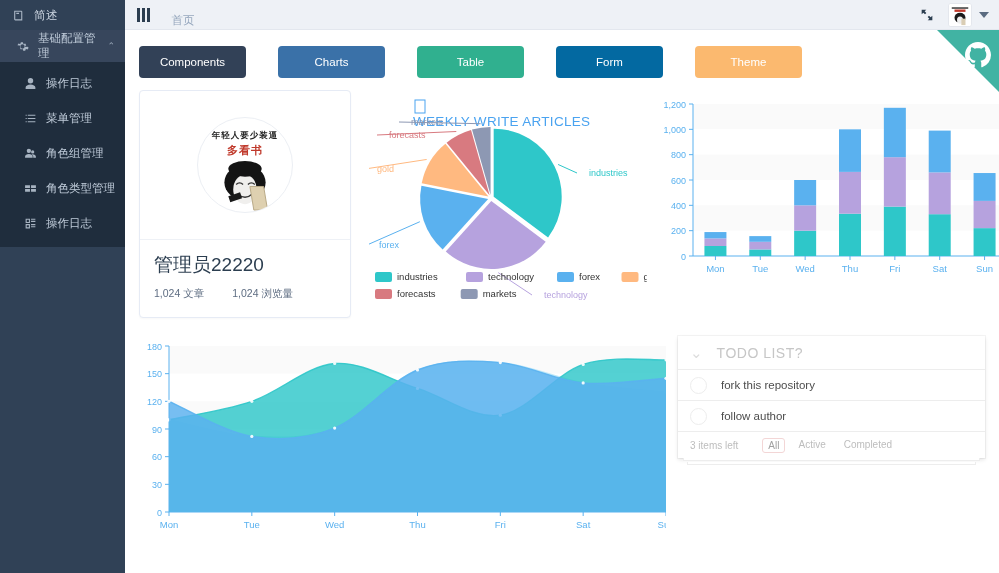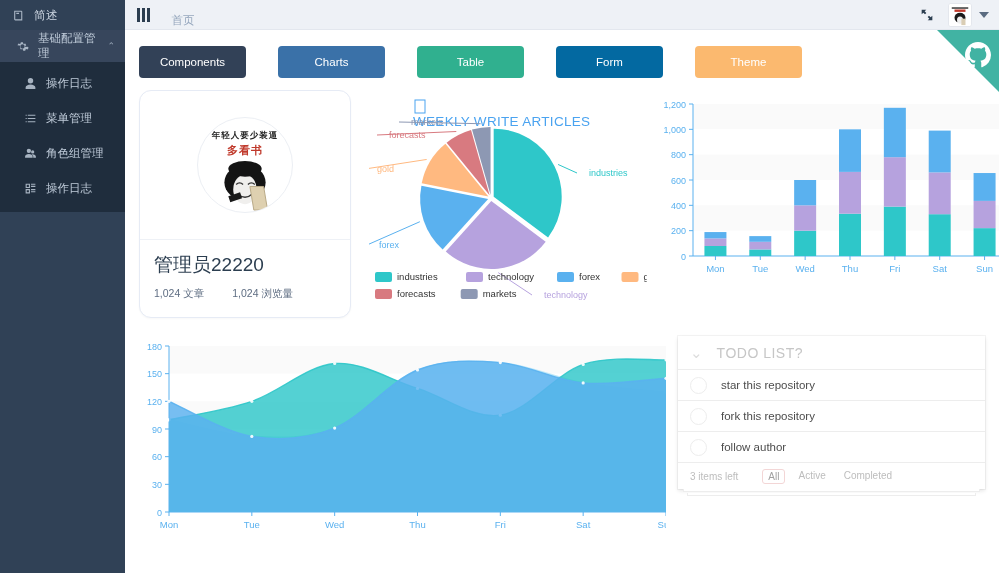--- a/index.html
+++ b/index.html
@@ -84,21 +84,21 @@
     display: flex; align-items: center; justify-content: center;
     color: #fff; font-size: 11.5px; cursor: pointer; border: none;
     margin-right: 32px; font-family: inherit;
   }
 
   
   .content { padding: 12px 14px 0 14px; }
   .row1 { display: flex; gap: 0; align-items: flex-start; }
 
   .card {
-    background: #fff; border: 1px solid #e6ebf5; border-radius: 12px;
+    background: #fff; border: 1px solid #e6ebf5; border-radius: 4px;
     box-shadow: 0 1px 2px rgba(0,0,0,.03);
   }
 
   
   .user-card { width: 212px; flex: 0 0 212px; }
   .user-card .pic-area { height: 148px; display: flex; align-items: center; justify-content: center; }
   .avatar-big {
     width: 96px; height: 96px; border-radius: 50%;
     border: 1px solid #eceff4; background: #fff;
     display: flex; flex-direction: column; align-items: center; justify-content: flex-start;
@@ -183,20 +183,28 @@
         </span>
         <span>菜单管理</span>
       </div>
       <div class="submenu-item">
         <span class="ic">
           <svg viewBox="0 0 24 24">
               <path d="M9 11a4 4 0 1 0 0-8 4 4 0 0 0 0 8zm7 1a3 3 0 1 0 0-6 3 3 0 0 0 0 6zM9 13c-4 0-7 2-7 4.5V20h14v-2.5C16 15 13 13 9 13zm7 .5c-.6 0-1.2 0-1.7.2 1.6 1 2.7 2.4 2.7 3.8V20h5v-2c0-2.2-2.7-4.5-6-4.5z"></path>
             </svg>
         </span>
         <span>角色组管理</span>
+      </div>
+      <div class="submenu-item">
+        <span class="ic">
+          <svg viewBox="0 0 24 24">
+              <path d="M2 6h9v5H2V6zm11 0h9v5h-9V6zM2 13h9v5H2v-5zm11 0h9v5h-9v-5z"></path>
+            </svg>
+        </span>
+        <span>角色类型管理</span>
       </div>
       <div class="submenu-item">
         <span class="ic">
           <svg viewBox="0 0 24 24">
               <path d="M3 3h8v8H3V3zm2 2v4h4V5H5zm8-2h8v2h-8V3zm0 4h8v2h-8V7zM3 13h8v8H3v-8zm2 2v4h4v-4H5zm8-2h8v2h-8v-2zm0 4h8v2h-8v-2z"></path>
             </svg>
         </span>
         <span>操作日志</span>
       </div>
     </div>
@@ -469,24 +477,20 @@
         </div>
 
         <div class="todo">
           <div class="todo-card">
             <div class="todo-head">
               <span class="chev-dn">⌄</span>
               <span class="ttl">TODO LIST?</span>
             </div>
             <div class="todo-item">
               <span class="todo-chk"></span>
-              <span class="todo-lbl">star this repository</span>
-            </div>
-            <div class="todo-item">
-              <span class="todo-chk"></span>
               <span class="todo-lbl">fork this repository</span>
             </div>
             <div class="todo-item">
               <span class="todo-chk"></span>
               <span class="todo-lbl">follow author</span>
             </div>
             <div class="todo-foot">
               <span>3 items left</span>
               <span class="filters">
                 <span class="f sel">All</span>

